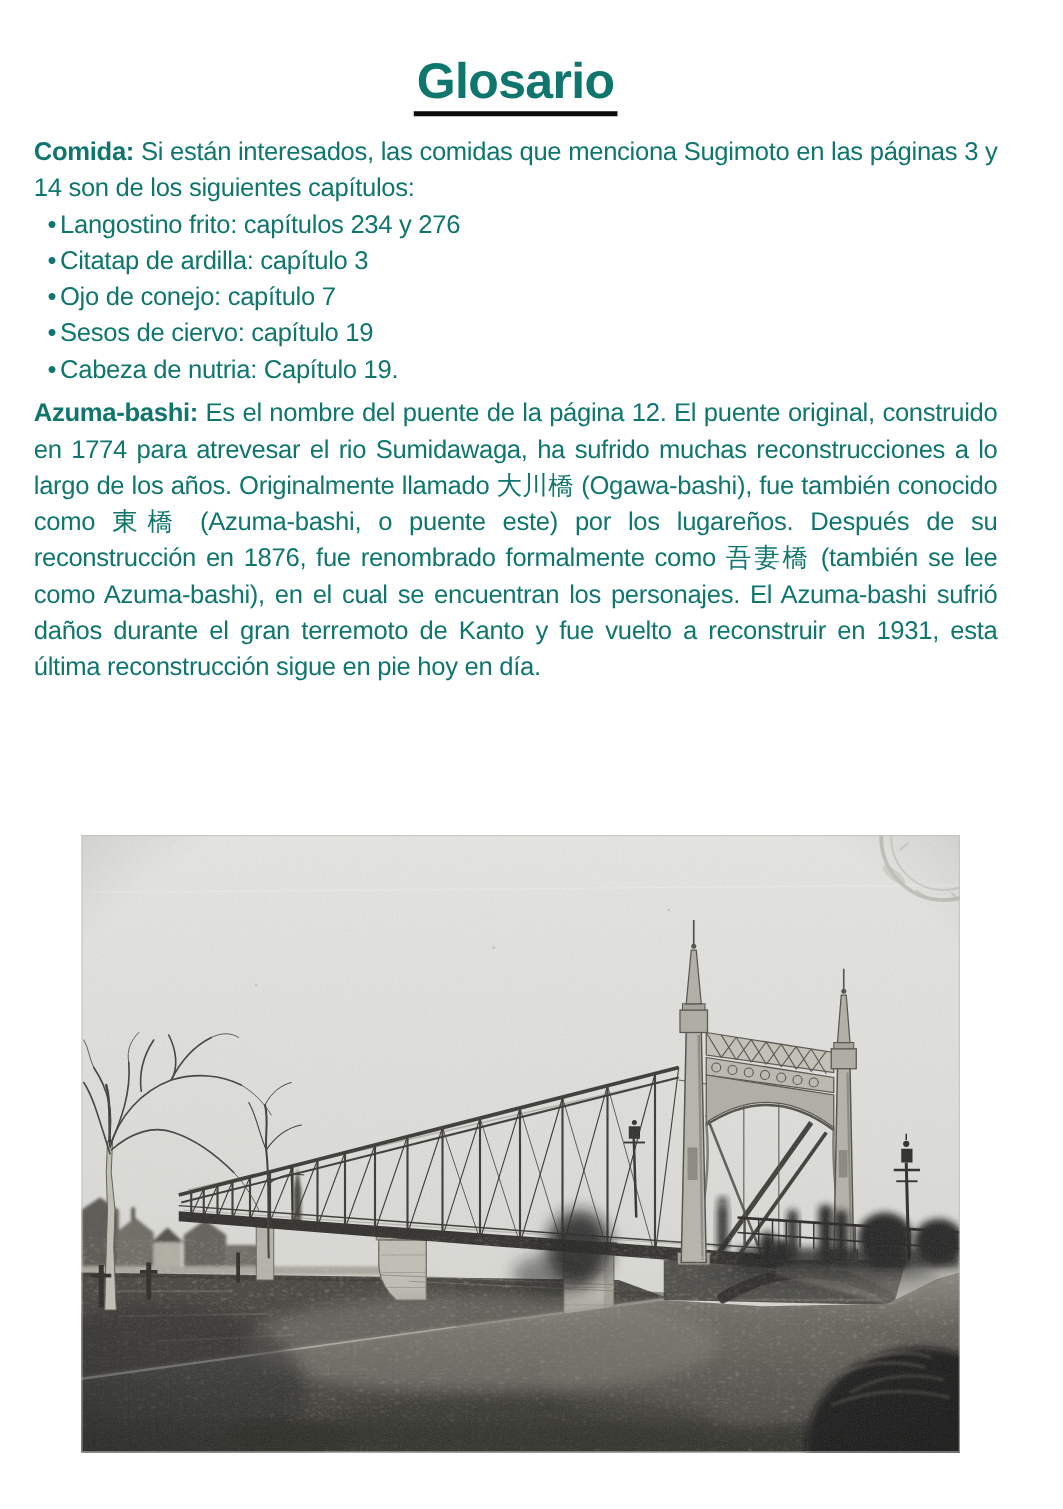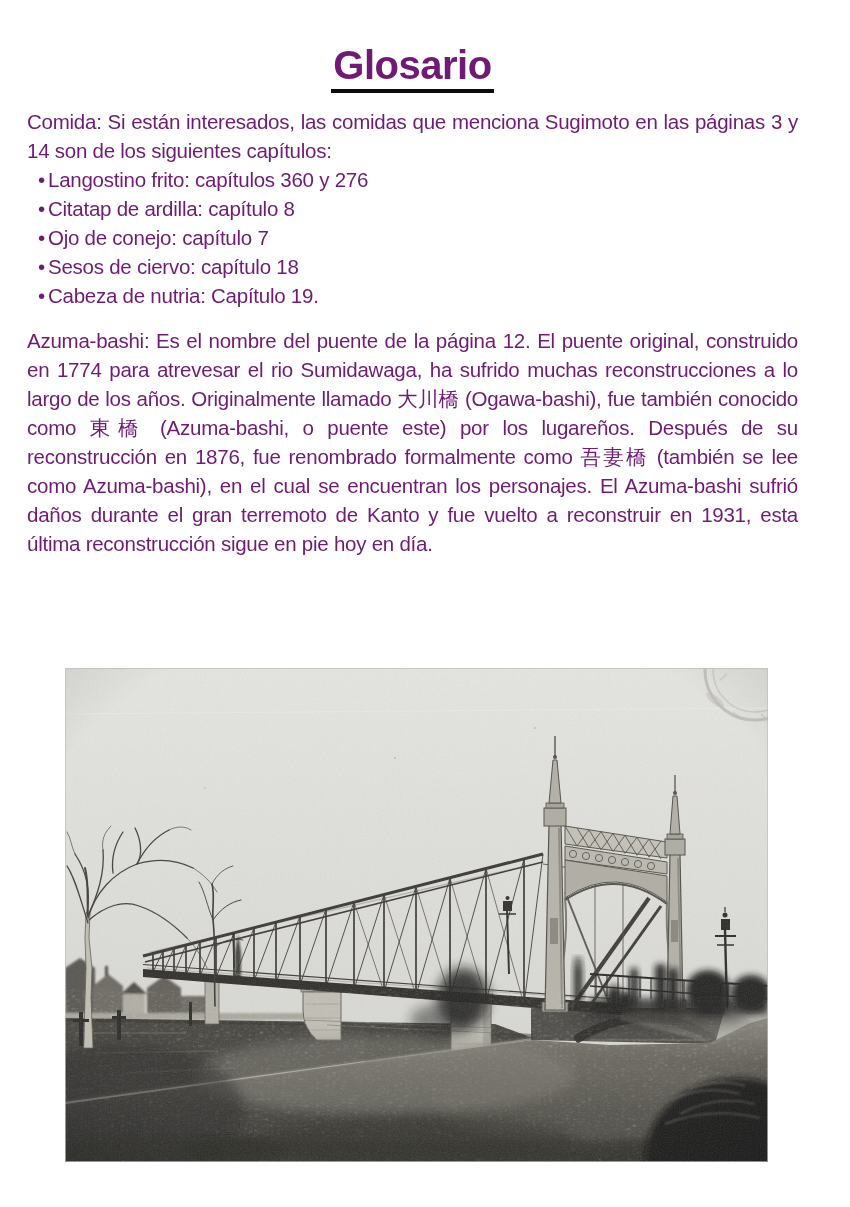--- a/index.html
+++ b/index.html
@@ -1,68 +1,68 @@
 <!DOCTYPE html>
 <html><head>
 <meta charset="utf-8">
 <style>
   html,body{margin:0;padding:0;background:#ffffff;}
   .page{
     position:relative;
     width:825px;height:1207px;
     background:#ffffff;
-    color:#701a75;
+    color:#0f766e;
     font-family:"Liberation Sans","DejaVu Sans",sans-serif;
     overflow:hidden;
   }
   .title-wrap{ text-align:center; padding-top:44px; }
   .page-title{
     display:inline-block;
     font-size:40px; font-weight:bold;
     letter-spacing:-0.5px;
     border-bottom:4px solid #0b0b0b;
     padding:0 2px 3px 2px;
     line-height:1.05;
   }
   .content{
     margin:14px 27px 0 27px;
     font-size:20.5px;
     line-height:29px;
     letter-spacing:-0.25px;
   }
   .para{ margin:0; text-align:justify; }
-  .para b{ font-weight:normal; }
+  .para b{ font-weight:bold; }
   .glossary-list{ list-style:none; margin:0; padding:0 0 0 11px; }
   .glossary-list li{ white-space:nowrap; }
   .bullet{ display:inline-block; width:10px; }
-  .azuma{ margin-top:16px; }
+  .azuma{ margin-top:6px; }
   .photo{
     position:absolute; left:65px; top:668px;
     width:703px; height:494px;
   }
   .photo svg{ display:block; }
 </style>
 </head>
 <body>
 
 <div class="page">
 
   <div class="title-wrap">
     <span class="page-title">Glosario</span>
   </div>
 
   <div class="content">
 
     <p class="para"><b>Comida:</b> <span>Si están interesados, las comidas que menciona Sugimoto en las páginas 3 y 14 son de los siguientes capítulos:</span></p>
 
     <ul class="glossary-list">
-      <li><span class="bullet">•</span><span>Langostino frito: capítulos 360 y 276</span></li>
-      <li><span class="bullet">•</span><span>Citatap de ardilla: capítulo 8</span></li>
+      <li><span class="bullet">•</span><span>Langostino frito: capítulos 234 y 276</span></li>
+      <li><span class="bullet">•</span><span>Citatap de ardilla: capítulo 3</span></li>
       <li><span class="bullet">•</span><span>Ojo de conejo: capítulo 7</span></li>
-      <li><span class="bullet">•</span><span>Sesos de ciervo: capítulo 18</span></li>
+      <li><span class="bullet">•</span><span>Sesos de ciervo: capítulo 19</span></li>
       <li><span class="bullet">•</span><span>Cabeza de nutria: Capítulo 19.</span></li>
     </ul>
 
     <p class="para azuma"><b>Azuma-bashi:</b> <span>Es el nombre del puente de la página 12. El puente original, construido en 1774 para atrevesar el rio Sumidawaga, ha sufrido muchas reconstrucciones a lo largo de los años. Originalmente llamado 大川橋 (Ogawa-bashi), fue también conocido como 東橋 (Azuma-bashi, o puente este) por los lugareños. Después de su reconstrucción en 1876, fue renombrado formalmente como 吾妻橋 (también se lee como Azuma-bashi), en el cual se encuentran los personajes. El Azuma-bashi sufrió daños durante el gran terremoto de Kanto y fue vuelto a reconstruir en 1931, esta última reconstrucción sigue en pie hoy en día.</span></p>
 
   </div>
 
   <div class="photo" role="img" aria-label="Fotografía histórica en blanco y negro del puente Azuma-bashi sobre el río Sumida">
     <svg width="703" height="494" viewBox="0 0 703 494" xmlns="http://www.w3.org/2000/svg">
       <defs>

